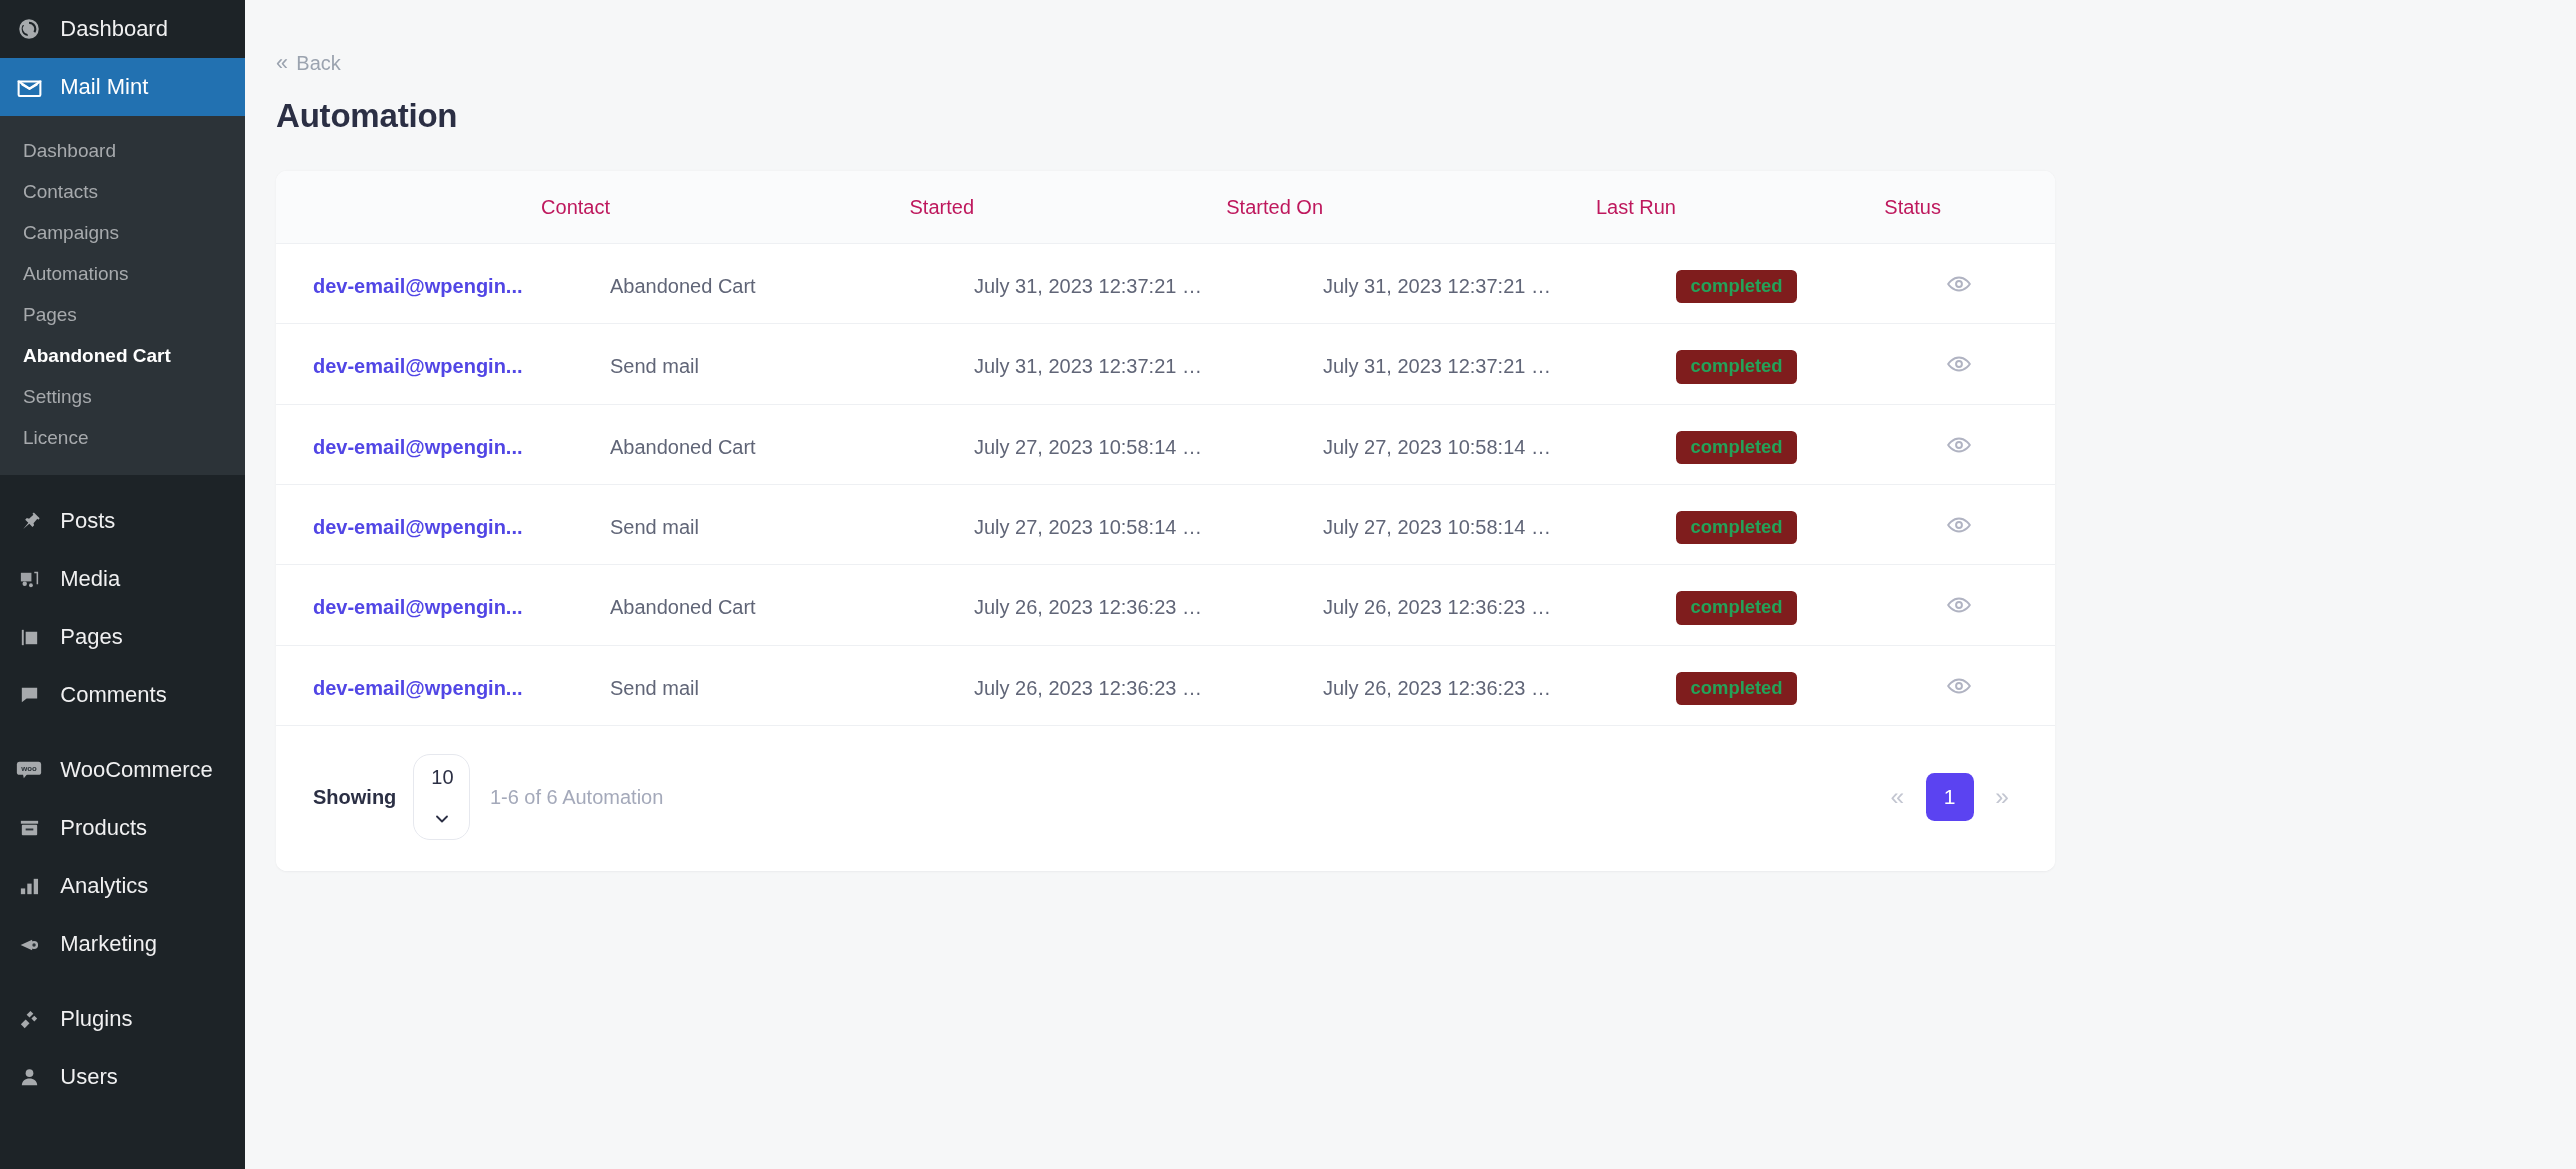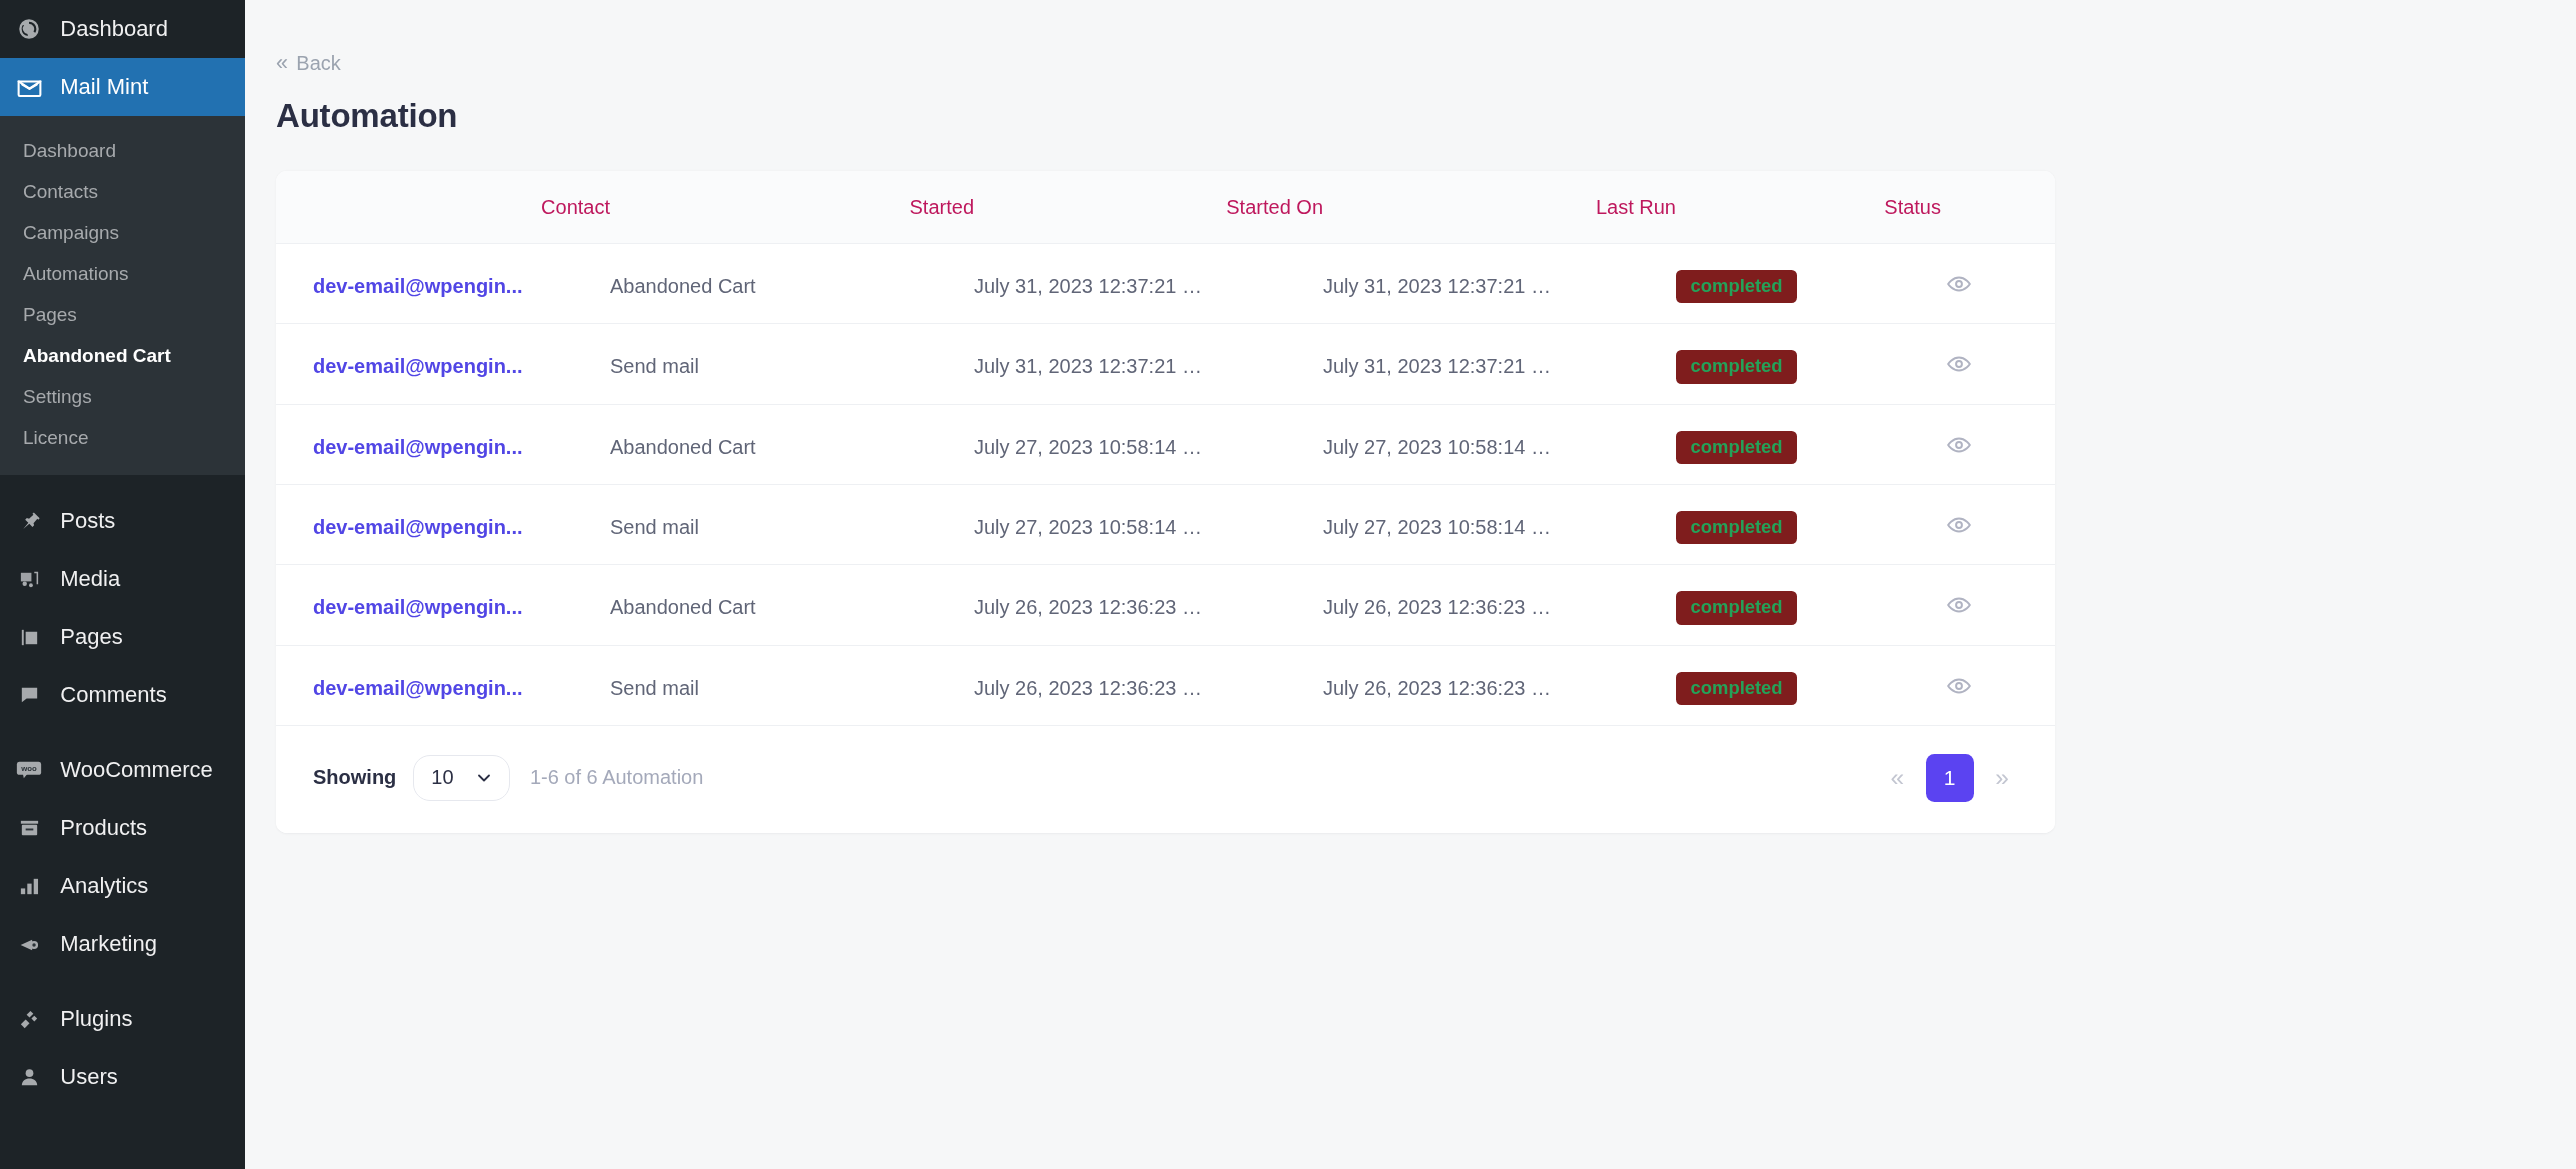--- a/index.html
+++ b/index.html
@@ -176,20 +176,21 @@
     display: inline-flex;
     align-items: center;
     gap: 20px;
     border: 0.8px solid #e6e8ee;
     border-radius: 17px;
     padding: 10.7px 15.3px 10.7px 17px;
     font-size: 20px;
     color: #2b2f44;
     cursor: pointer;
     background: #fff;
+    flex-direction: column;
   }
   .per-page .caret { color: #2b2f44; display: inline-flex; }
   .range-text {
     font-size: 20px;
     color: #a4a9ba;
     margin-left: 20px;
   }
   .pager {
     margin-left: auto;
     display: flex;

